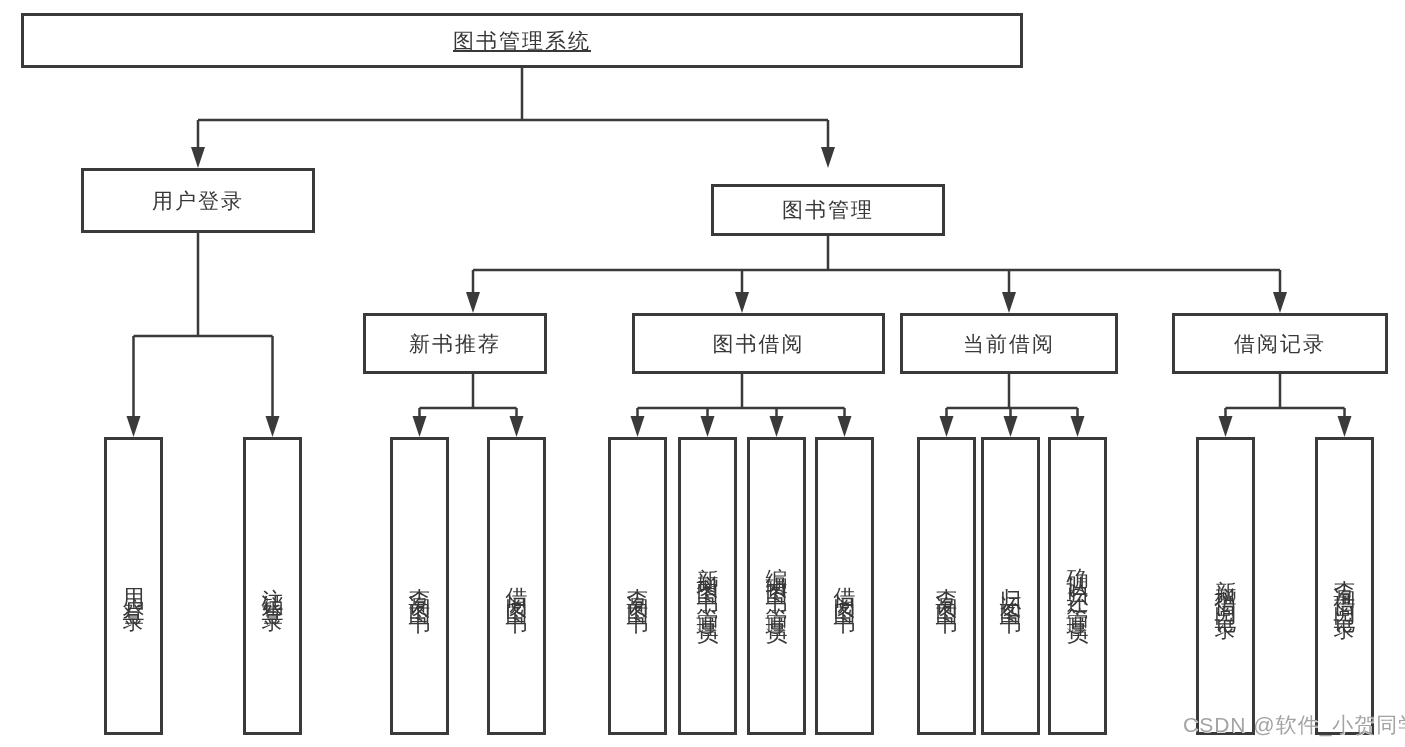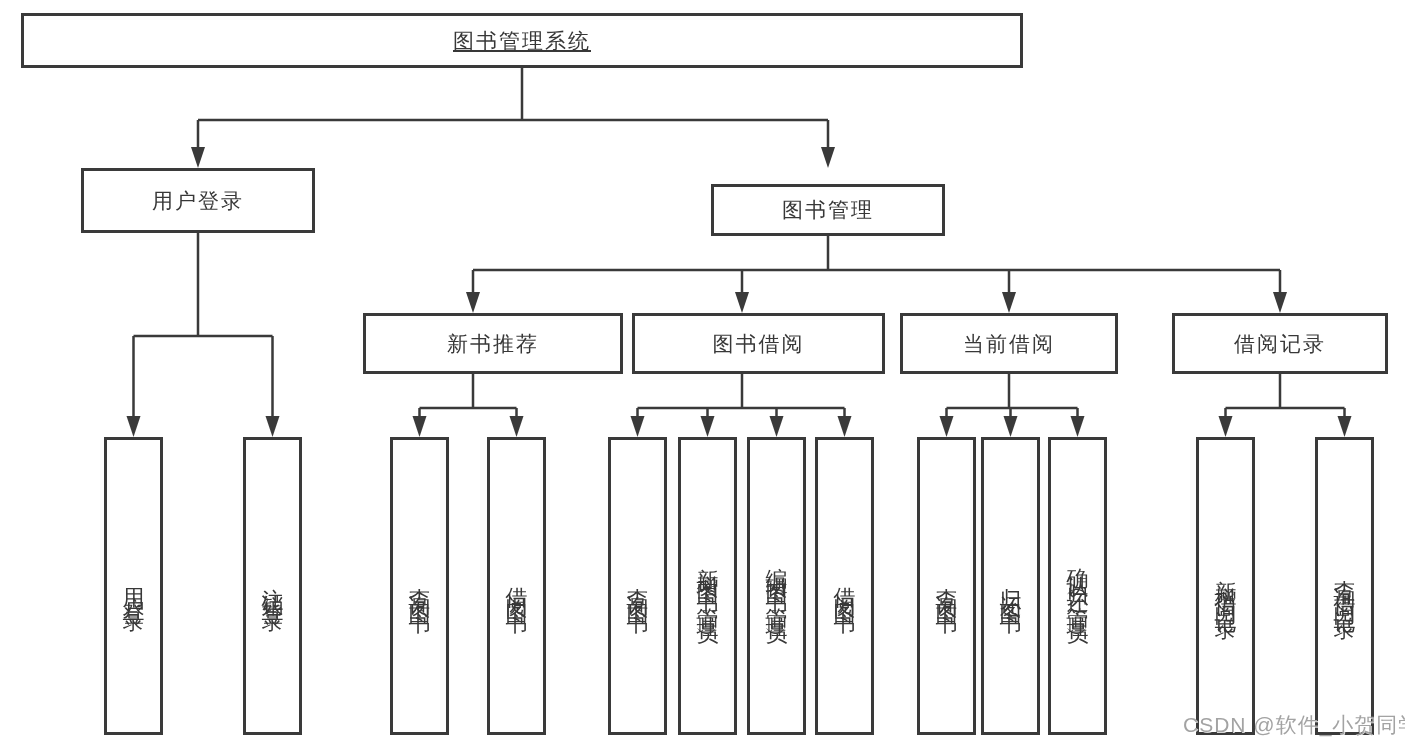--- a/index.html
+++ b/index.html
@@ -101,21 +101,21 @@
     <span>图书管理系统</span>
   </div>
 
   <div class="node hbox" style="left:81px; top:168px; width:234px; height:65px;">
     <span>用户登录</span>
   </div>
   <div class="node hbox" style="left:711px; top:168px; width:234px; height:52px;margin-top:16px;">
     <span>图书管理</span>
   </div>
 
-  <div class="node hbox" style="left:363px; top:313px; width:260px; height:61px;">
+  <div class="node hbox" style="left:363px; top:313px; width:184px; height:61px;">
     <span>新书推荐</span>
   </div>
   <div class="node hbox" style="left:632px; top:313px; width:253px; height:61px;">
     <span>图书借阅</span>
   </div>
   <div class="node hbox" style="left:900px; top:313px; width:218px; height:61px;">
     <span>当前借阅</span>
   </div>
   <div class="node hbox" style="left:1172px; top:313px; width:216px; height:61px;">
     <span>借阅记录</span>

